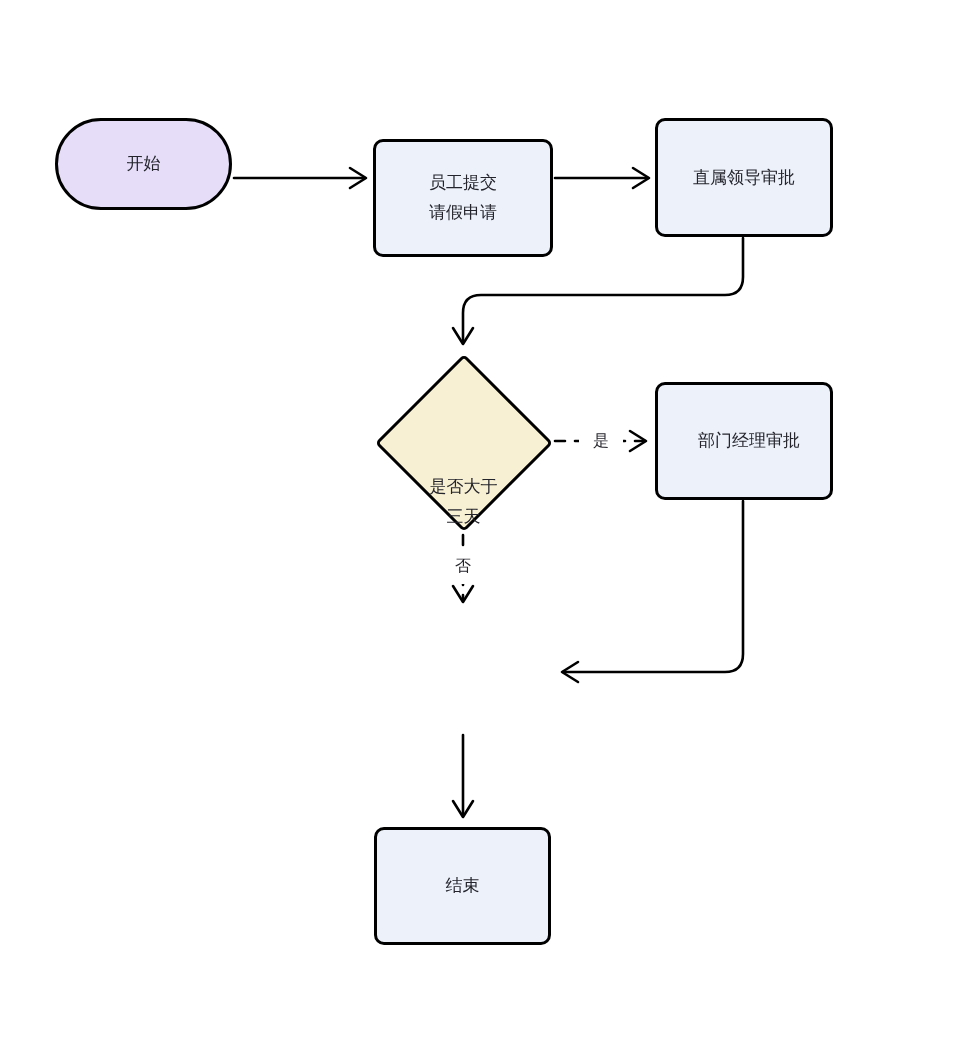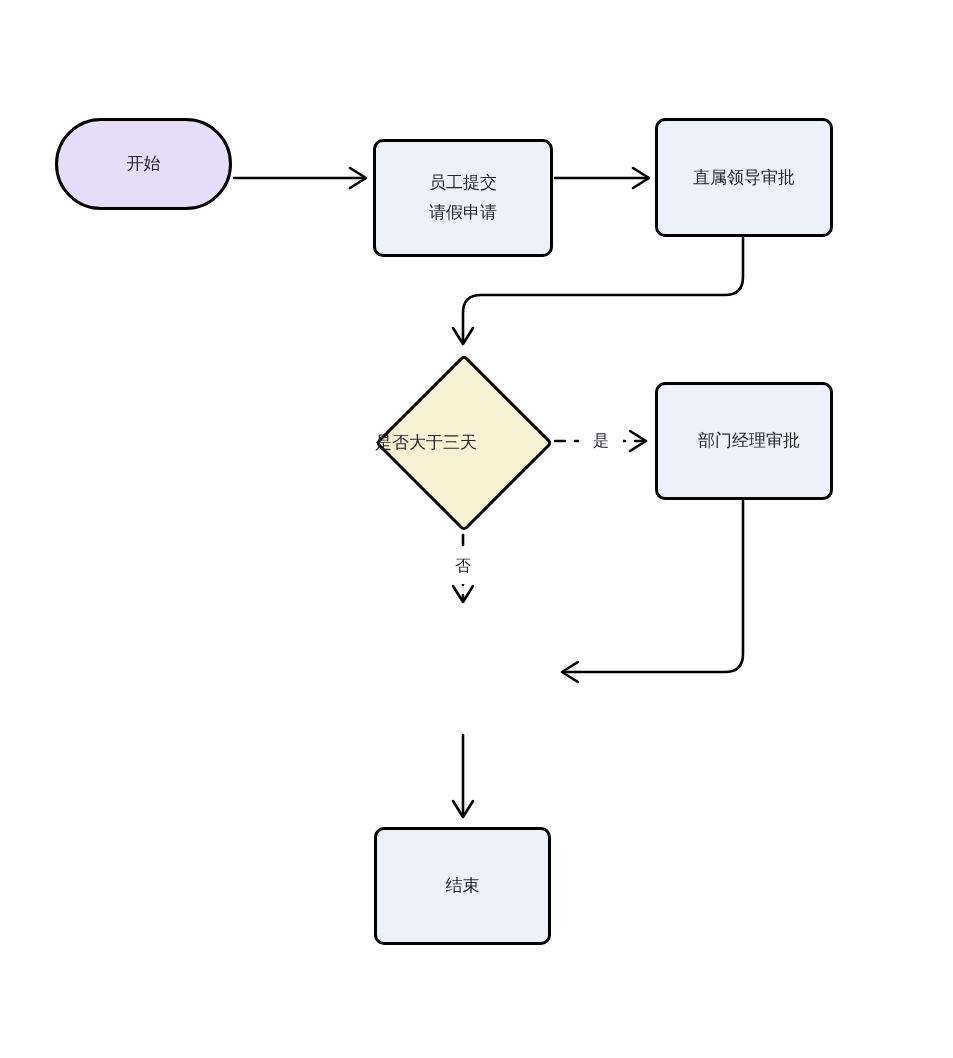--- a/index.html
+++ b/index.html
@@ -71,23 +71,23 @@
     transform:translate(-50%,-50%) rotate(45deg);
     background:var(--decision-fill);
     border:3px solid var(--stroke-color);
     border-radius:5px;
     box-sizing:border-box;
   }
   .diamond-label{
     position:absolute;
     inset:0;
     display:flex;
-    flex-direction:row;
+    flex-direction:column;
     align-items:center;
-    justify-content:flex-start;
+    justify-content:flex-end;
     text-align:center;
   }
   .edge-label{
     position:absolute;
     display:flex;
     align-items:center;
     justify-content:center;
     background:var(--label-bg);
     font-size:16px;
     color:var(--text-color);

